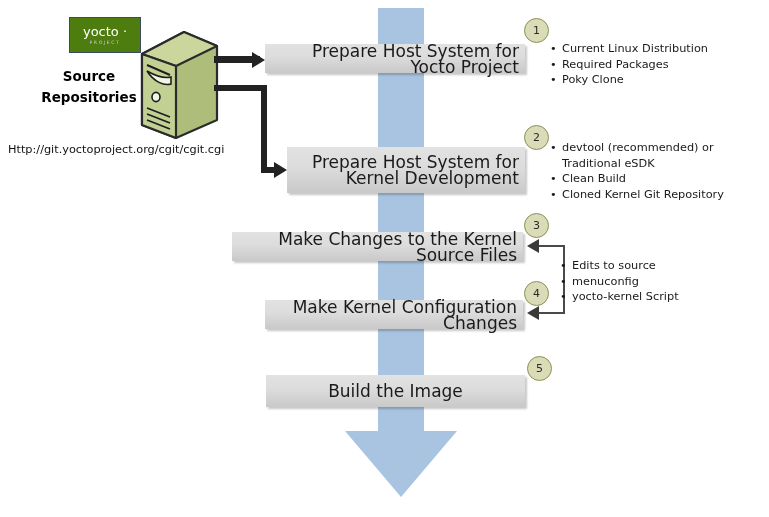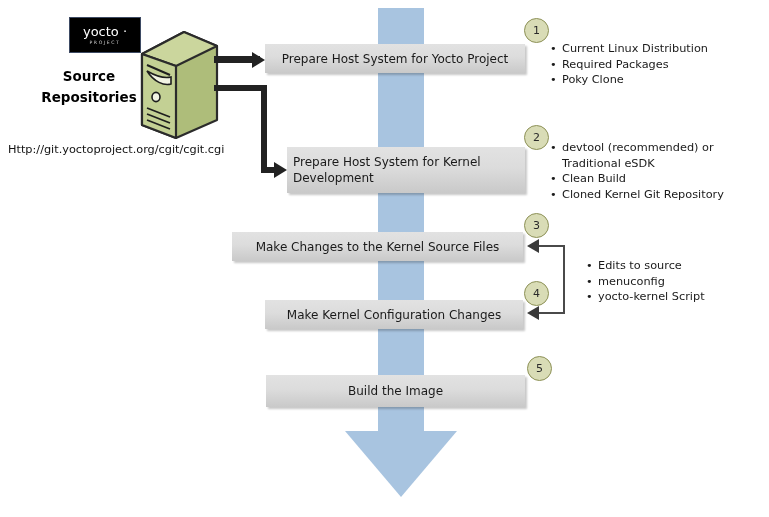--- a/index.html
+++ b/index.html
@@ -23,23 +23,23 @@
     border-right:56px solid transparent;
     border-top:66px solid #a8c4e0;
   }
 
   
   .pbox{
     position:absolute;
     background:linear-gradient(to bottom,#e2e2e2 0%,#dcdcdc 45%,#c9c9c9 100%);
     box-shadow:2px 2px 2px rgba(0,0,0,0.22);
     color:#1a1a1a;
-    font-size:12px;
+    font-size:17px;
     display:flex;align-items:center;justify-content:center;
-    text-align:left;
+    text-align:right;
     line-height:16px;
     box-sizing:border-box;
     padding:0 6px;
   }
 
   
   .numcircle{
     position:absolute;
     width:25px;height:25px;border-radius:50%;
     background:#d9dcb6;
@@ -64,21 +64,21 @@
   }
   .bullets .bl::before{
     content:"\2022";
     position:absolute;left:0;top:0;
   }
   .ital{font-style:italic;}
 
   
   .logo{
     position:absolute;left:69px;top:17px;width:72px;height:36px;
-    background:#000000;
+    background:#4d7c0f;
     border:1.5px solid #3d4a63;
     box-sizing:border-box;
     display:flex;flex-direction:column;
     align-items:center;justify-content:center;
   }
   .logo-main{
     color:#ffffff;font-size:13px;letter-spacing:0px;line-height:13px;
   }
   .logo-sub{
     color:#cfcfcf;font-size:4.6px;letter-spacing:1.6px;line-height:7px;margin-top:1px;
@@ -175,21 +175,21 @@
 
   <div class="pbox" style="left:265px;top:300px;width:258px;height:29px;">Make Kernel Configuration Changes</div>
   <div class="numcircle" style="left:524px;top:281px;">4</div>
 
   <div class="fb" style="left:539px;top:245px;width:26px;height:2px;"></div>
   <div class="fb" style="left:563px;top:245px;width:2px;height:69px;"></div>
   <div class="fb" style="left:539px;top:312px;width:26px;height:2px;"></div>
   <div class="arrowhead-left" style="left:527px;top:239px;"></div>
   <div class="arrowhead-left" style="left:527px;top:306px;"></div>
 
-  <div class="bullets" style="left:586px;top:258px;width:175px;">
+  <div class="bullets" style="left:560px;top:258px;width:175px;">
     <div class="bl">Edits to source</div>
     <div class="bl">menuconfig</div>
     <div class="bl">yocto-kernel Script</div>
   </div>
 
   <div class="pbox" style="left:266px;top:375px;width:259px;height:32px;">Build the Image</div>
   <div class="numcircle" style="left:527px;top:356px;">5</div>
 
 </div>
 

